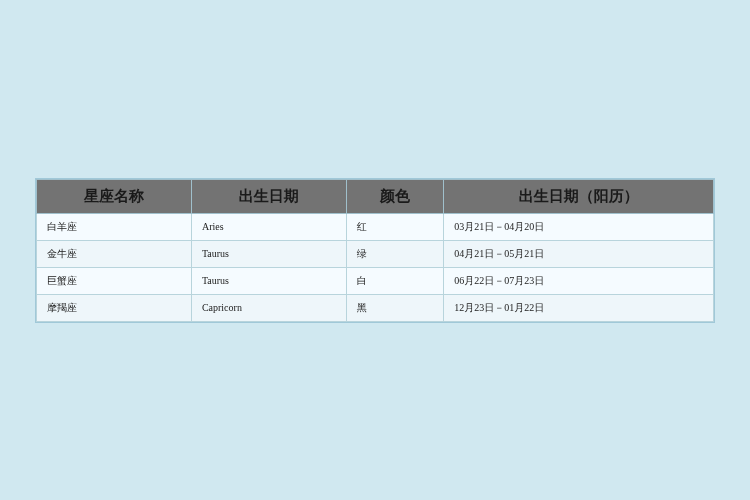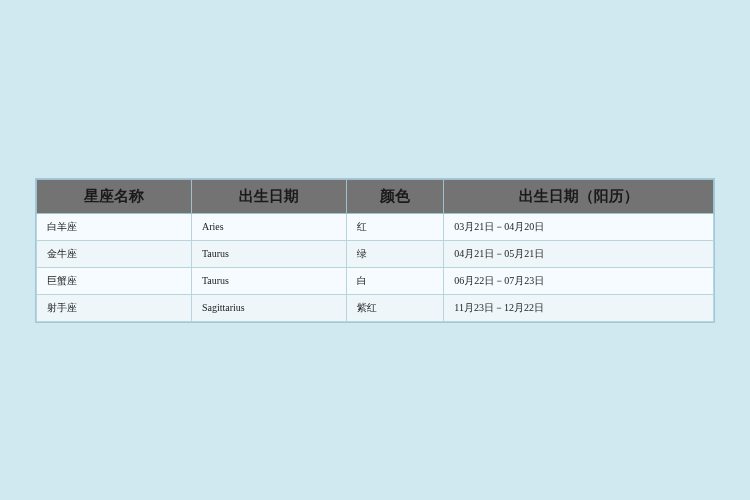--- a/index.html
+++ b/index.html
@@ -92,20 +92,20 @@
           <td>绿</td>
           <td>04月21日－05月21日</td>
         </tr>
         <tr>
           <td>巨蟹座</td>
           <td>Taurus</td>
           <td>白</td>
           <td>06月22日－07月23日</td>
         </tr>
         <tr>
-          <td>射手座</td>
-          <td>Sagittarius</td>
-          <td>紫红</td>
-          <td>11月23日－12月22日</td>
+          <td>摩羯座</td>
+          <td>Capricorn</td>
+          <td>黑</td>
+          <td>12月23日－01月22日</td>
         </tr>
       </tbody>
   </table>
 </div>
 
 </body></html>

